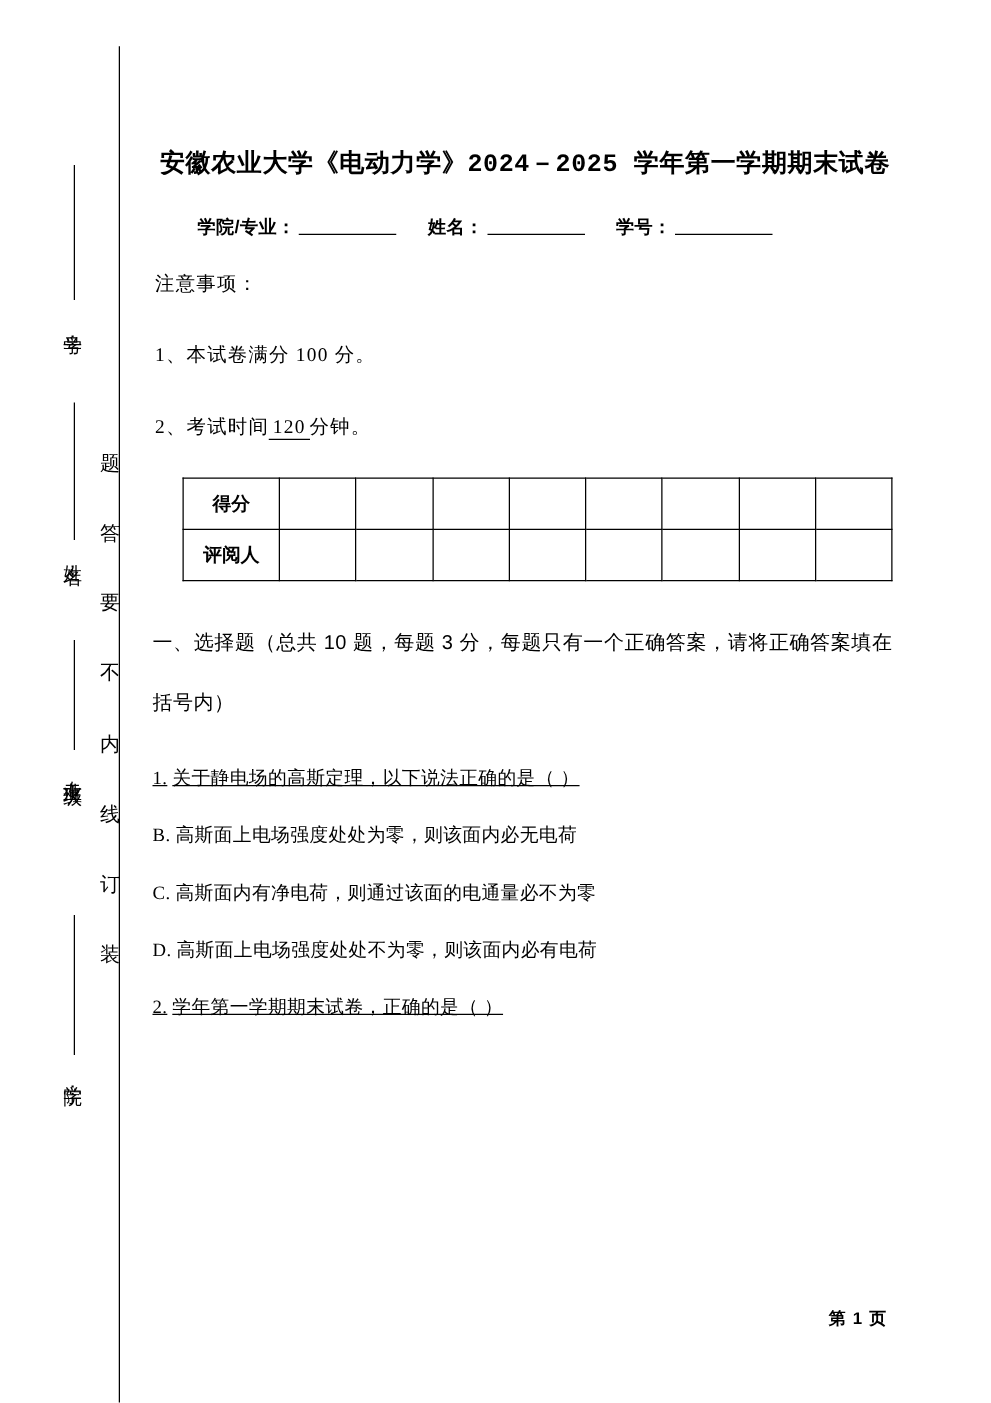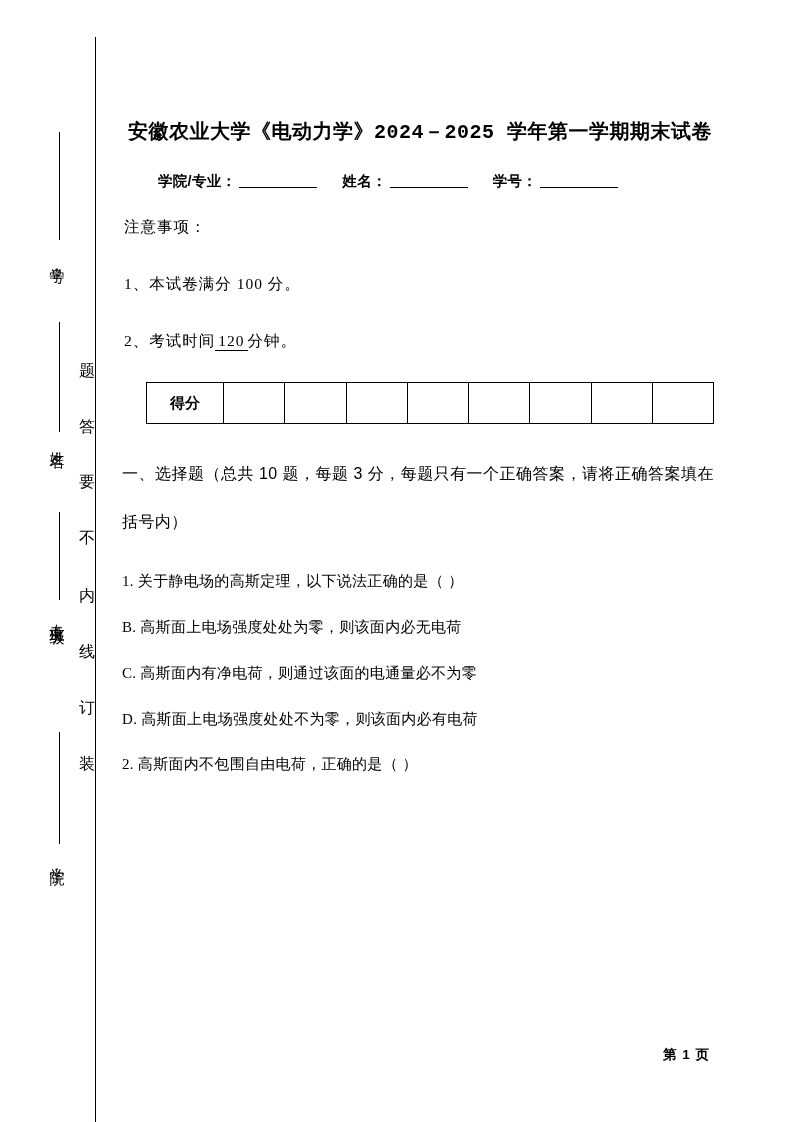--- a/index.html
+++ b/index.html
@@ -141,20 +141,21 @@
     text-align: justify;
     text-justify: inter-ideograph;
   }
   .question {
     margin: 0;
     padding: 26px 0 0 12px;
     width: 600px;
     font-family: "Liberation Sans", "DejaVu Sans", sans-serif;
     font-size: 15px;
     letter-spacing: 0.3px;
+    text-decoration: underline;
   }
   .option {
     margin: 0;
     padding: 27px 0 0 12px;
     width: 600px;
     font-family: "Liberation Sans", "DejaVu Sans", sans-serif;
     font-size: 15px;
     letter-spacing: 0.3px;
   }
   .opt-tag {
@@ -221,20 +222,31 @@
         <td class="rowhead">得分</td>
         <td></td>
         <td></td>
         <td></td>
         <td></td>
         <td></td>
         <td></td>
         <td></td>
         <td></td>
       </tr>
+      <tr class="body-row">
+        <td class="rowhead">评阅人</td>
+        <td></td>
+        <td></td>
+        <td></td>
+        <td></td>
+        <td></td>
+        <td></td>
+        <td></td>
+        <td></td>
+      </tr>
     </tbody>
       </table>
   </div>
 
   <p class="section-head">一、选择题（总共 10 题，每题 3 分，每题只有一个正确答案，请将正确答案填在括号内）</p>
 
   <p class="question">
     <span class="q-num">1.</span><span>关于静电场的高斯定理，以下说法正确的是（   ）</span>
   </p>
 
@@ -245,17 +257,17 @@
 
   <p class="option">
     <span class="opt-tag">C.</span><span>高斯面内有净电荷，则通过该面的电通量必不为零</span>
   </p>
 
   <p class="option">
     <span class="opt-tag">D.</span><span>高斯面上电场强度处处不为零，则该面内必有电荷</span>
   </p>
 
   <p class="question">
-    <span class="q-num">2.</span><span>高斯面内不包围自由电荷，正确的是（   ）</span>
+    <span class="q-num">2.</span><span>学年第一学期期末试卷，正确的是（   ）</span>
   </p>
 
   <div class="page-footer">第 1 页</div>
 </div>
 
 </body></html>

